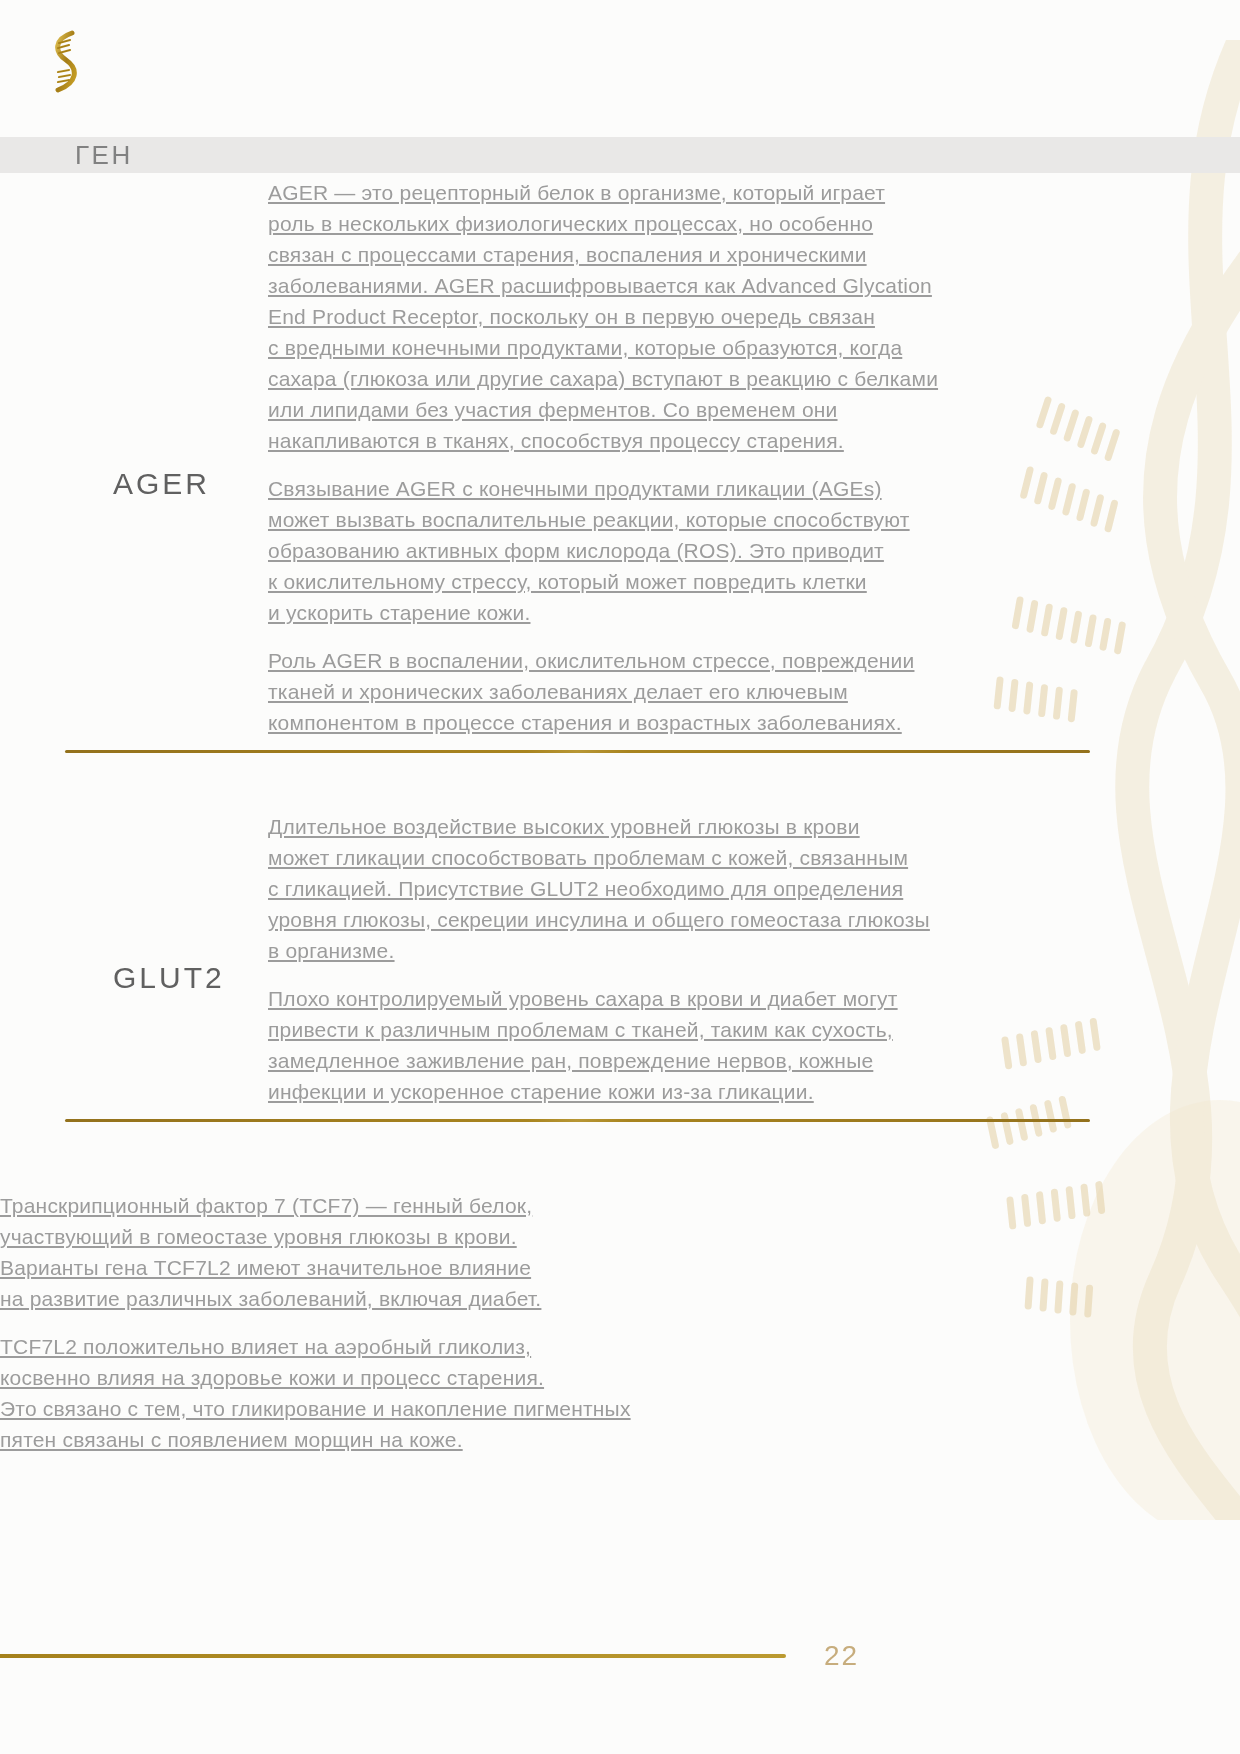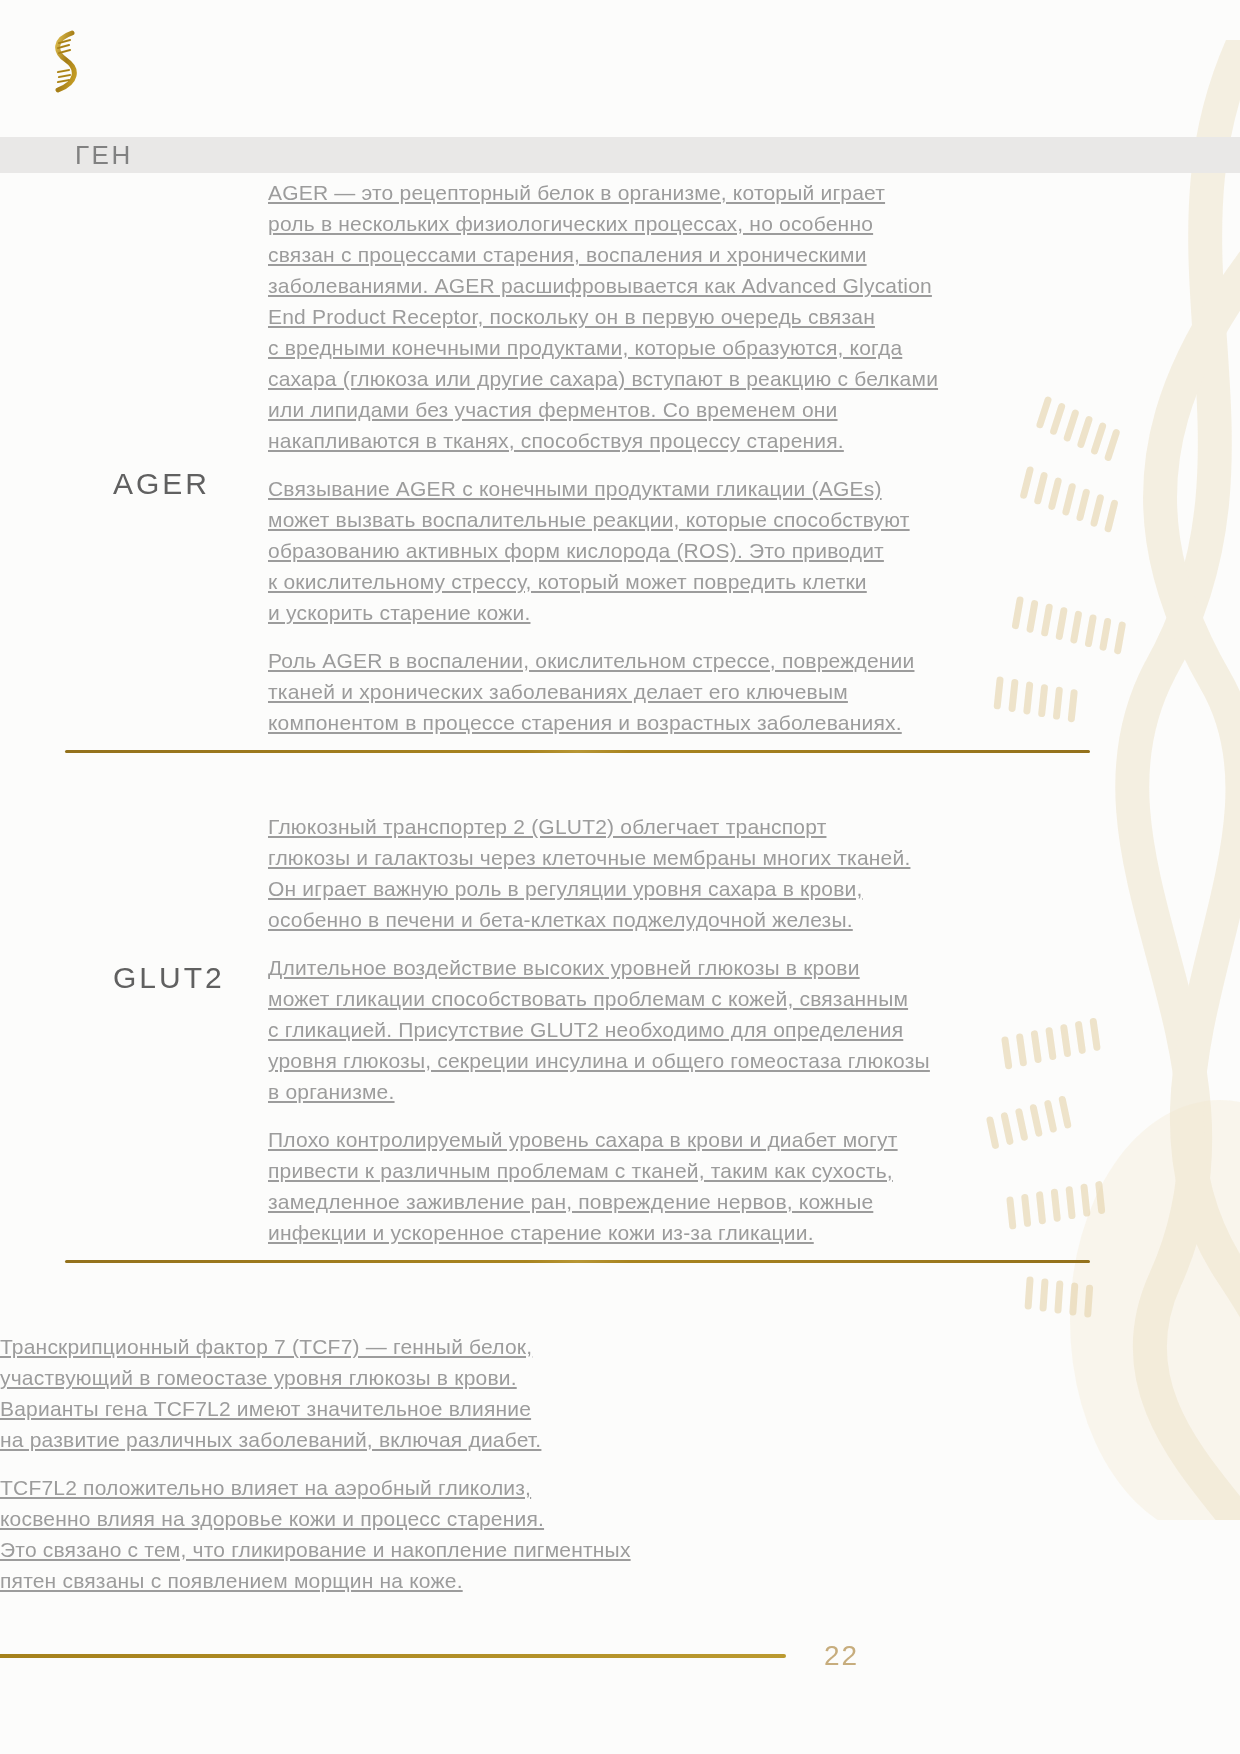--- a/index.html
+++ b/index.html
@@ -215,24 +215,20 @@
       </div>
     </div>
 
     <div class="divider"></div>
 
     <div class="section section-2">
       <div class="label-col">
         <div class="gene-label">GLUT2</div>
       </div>
       <div class="text-col">
-        <p class="para">Глюкозный транспортер 2 (GLUT2) облегчает транспорт
-глюкозы и галактозы через клеточные мембраны многих тканей.
-Он играет важную роль в регуляции уровня сахара в крови,
-особенно в печени и бета-клетках поджелудочной железы.</p>
         <p class="para">Длительное воздействие высоких уровней глюкозы в крови
 может гликации способствовать проблемам с кожей, связанным
 с гликацией. Присутствие GLUT2 необходимо для определения
 уровня глюкозы, секреции инсулина и общего гомеостаза глюкозы
 в организме.</p>
         <p class="para">Плохо контролируемый уровень сахара в крови и диабет могут
 привести к различным проблемам с тканей, таким как сухость,
 замедленное заживление ран, повреждение нервов, кожные
 инфекции и ускоренное старение кожи из-за гликации.</p>
       </div>

